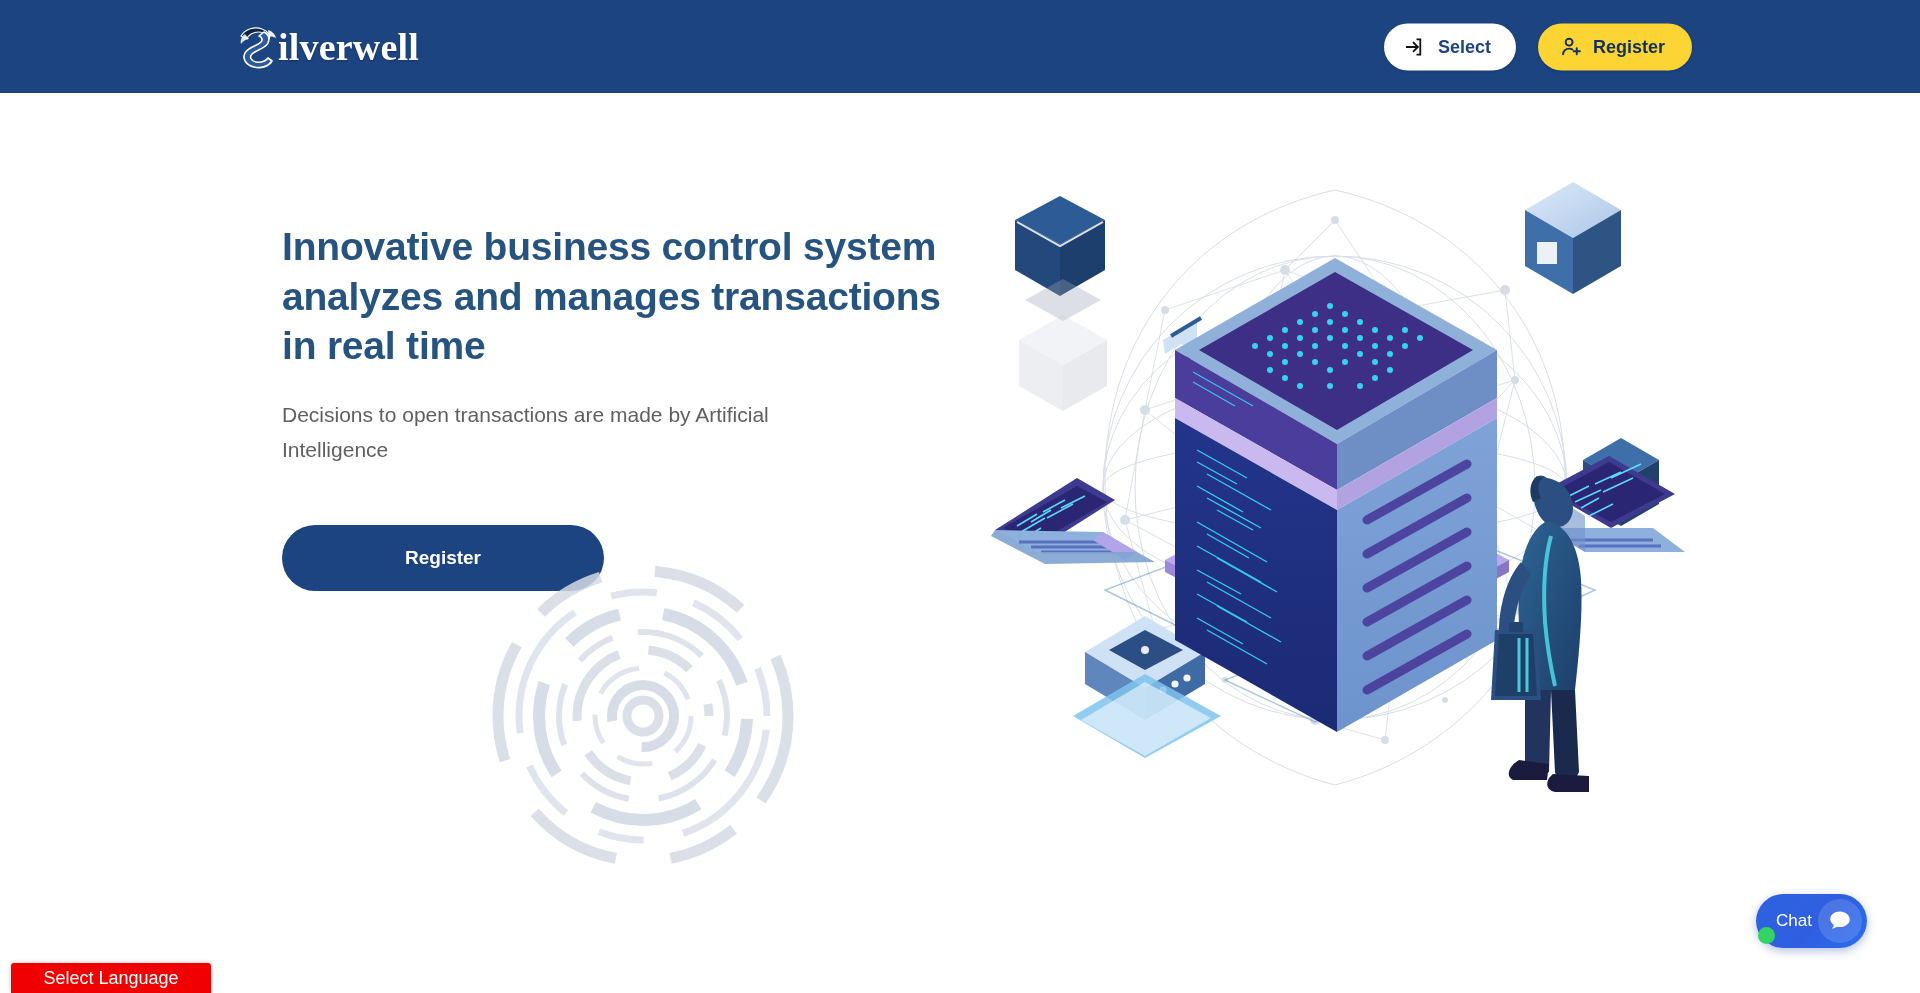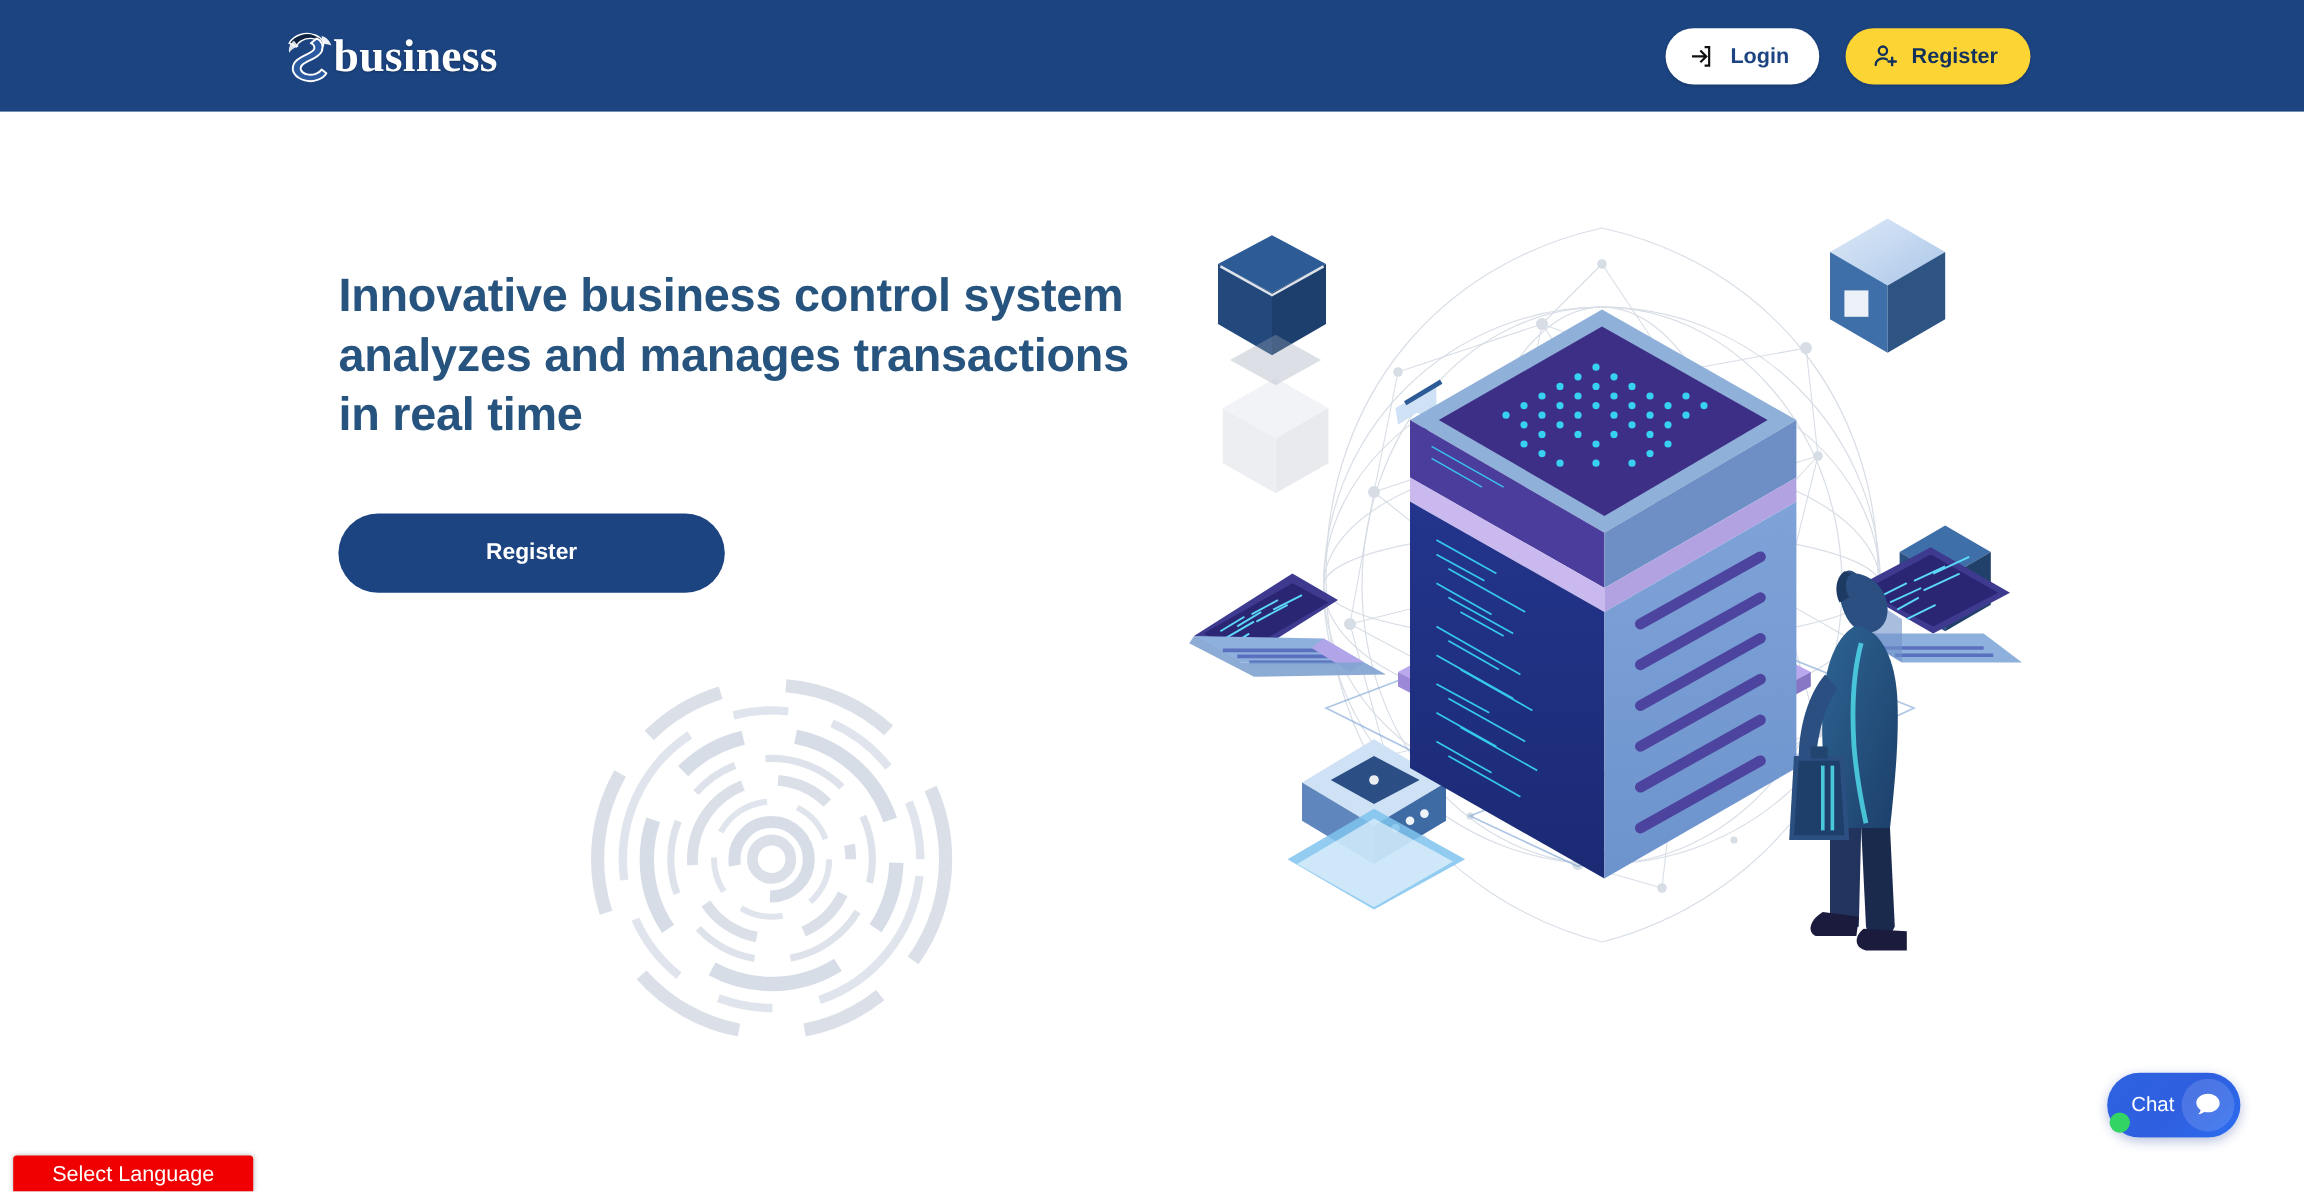--- a/index.html
+++ b/index.html
@@ -144,47 +144,48 @@
   <div class="header">
 
     <div class="brand">
       <svg class="brand-mark" viewBox="0 0 42 46">
         <path d="M3 12 C7 5, 17 2, 24 5 C30 7, 33 12, 31 15 L27 13 C28 10, 25 8, 21 8 C15 8, 10 11, 9 15 Z" fill="#0f2340" stroke="#ffffff" stroke-width="1.2"></path>
         <path d="M30 6 C34 7, 37 10, 38 14 C36 13, 33 12, 31 13 Z" fill="#ffffff" opacity=".92"></path>
         <path d="M26 8 C30 10, 32 14, 30 19 C27 25, 18 26, 14 30 C11 33, 13 37, 18 38 C23 39, 28 37, 30 34
                  L34 37 C31 42, 23 45, 16 43 C8 41, 4 35, 7 29 C10 23, 19 22, 23 18 C25 16, 24 13, 21 12 Z" fill="#2b5aa0" stroke="#ffffff" stroke-width="1.6" stroke-linejoin="round"></path>
         <path d="M7 10 C4 12, 2 16, 3 20 C5 17, 8 15, 11 15 Z" fill="#ffffff" opacity=".85"></path>
       </svg>
-      <span class="brand-text">business</span>
+      <span class="brand-text">ilverwell</span>
     </div>
 
     <div class="header-actions">
 
       <button class="btn-login">
         <svg class="ic" width="23" height="23" viewBox="0 0 24 24" fill="none">
           <path d="M3 12h11M10 7.5l4.5 4.5L10 16.5" stroke="#111111" stroke-width="1.9" stroke-linecap="square" stroke-linejoin="miter"></path>
           <path d="M17 4v16M17 4h-3M17 20h-3" stroke="#111111" stroke-width="1.9" stroke-linecap="square"></path>
         </svg>
-        <span>Login</span>
+        <span>Select</span>
       </button>
 
       <button class="btn-register-top">
         <svg class="ic" width="23" height="23" viewBox="0 0 24 24" fill="none">
           <circle cx="9.5" cy="7" r="3.6" stroke="#11305c" stroke-width="2"></circle>
           <path d="M3.2 19.5c0-3.4 2.9-5.8 6.3-5.8 1.3 0 2.5.35 3.5.95" stroke="#11305c" stroke-width="2" stroke-linecap="round"></path>
           <path d="M17.5 13.2v6.4M14.3 16.4h6.4" stroke="#11305c" stroke-width="2.1" stroke-linecap="round"></path>
         </svg>
         <span>Register</span>
       </button>
 
     </div>
   </div>
 
   <div class="hero-text">
     <h1 class="headline">Innovative business control system analyzes and manages transactions in real time</h1>
+    <p class="subhead">Decisions to open transactions are made by Artificial Intelligence</p>
     <button class="btn-register-hero">
       <span>Register</span>
     </button>
   </div>
 
   <svg class="tech-circle" viewBox="0 0 302 302">
     <g fill="none" stroke="#d3d9e4" stroke-linecap="butt">
       <circle cx="151" cy="151" r="145" stroke-width="11" stroke-dasharray="120 40 70 55 95 60" stroke-dashoffset="30" opacity=".85"></circle>
       <circle cx="151" cy="151" r="124" stroke-width="7" stroke-dasharray="60 34 140 40 46 38" stroke-dashoffset="80" opacity=".7"></circle>
       <circle cx="151" cy="151" r="104" stroke-width="12" stroke-dasharray="95 48 58 44 110 50" stroke-dashoffset="140" opacity=".9"></circle>

